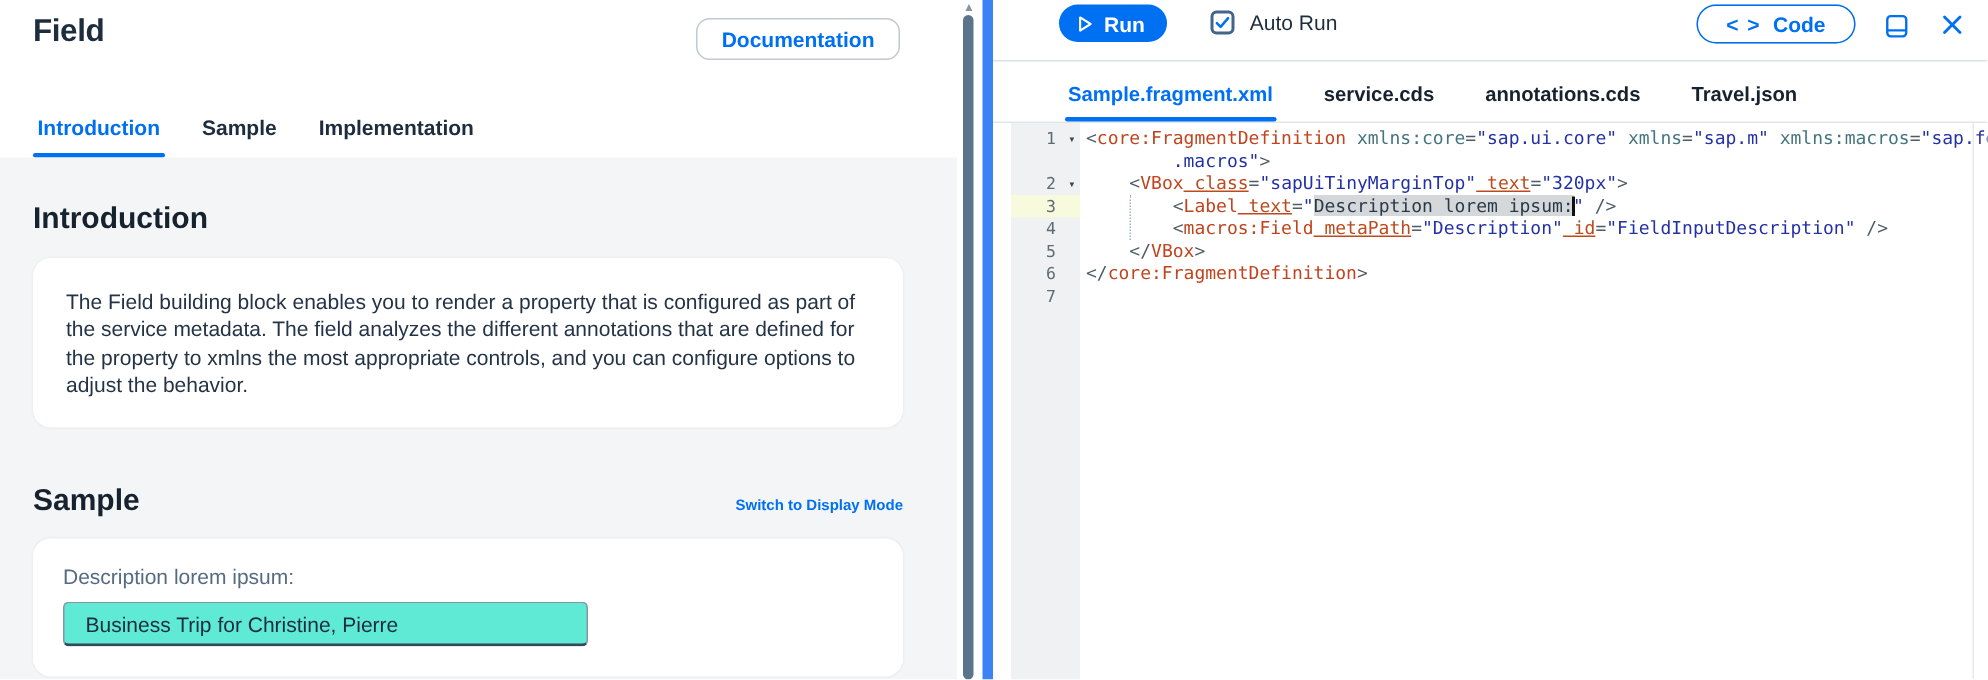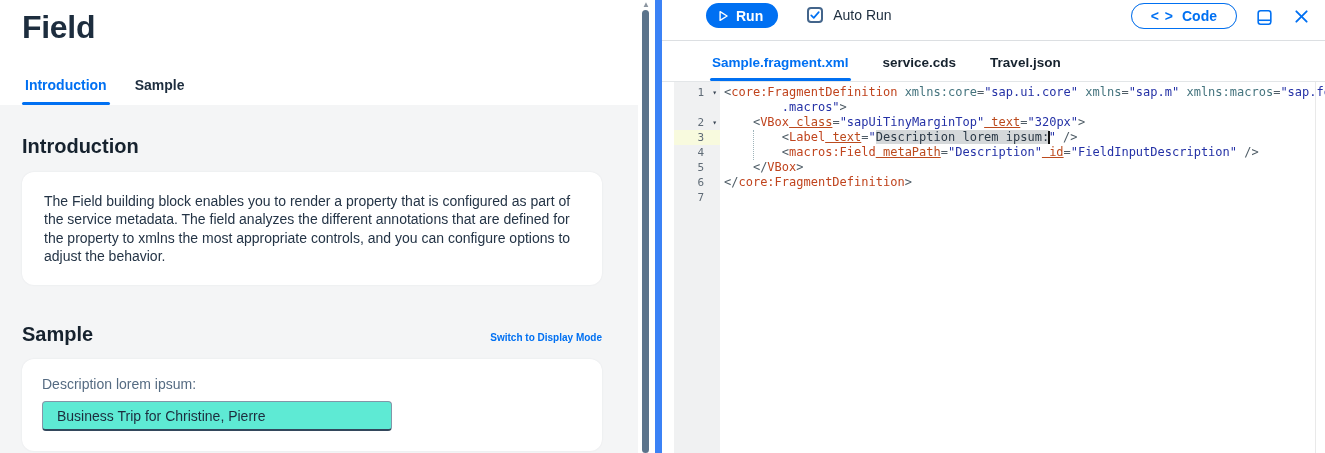--- a/index.html
+++ b/index.html
@@ -9,21 +9,21 @@
     --code-punc:#4e5c66; --code-sel:#d5d8da; --scroll-thumb:#5b738b;
   }
   *{box-sizing:border-box;}
   html,body{margin:0;padding:0;}
   body{width:1325px;height:453px;overflow:hidden;display:flex;background:#fff;
        font-family:"Liberation Sans",sans-serif;color:var(--text-dark);}
 
   
   .left{width:655px;position:relative;background:#fff;flex:none;}
   .left-header{height:105px;position:relative;padding:0 0 0 22px;}
-  .page-title{font-size:32px;font-weight:700;margin:0;padding-top:9px;letter-spacing:-0.3px;}
+  .page-title{font-size:21px;font-weight:700;margin:0;padding-top:9px;letter-spacing:-0.3px;}
   .doc-btn{position:absolute;top:12px;right:55px;height:28px;padding:0 16px;background:#fff;
            border:1px solid #c2c9d2;border-radius:9px;color:var(--accent);font-weight:700;
            font-size:14px;font-family:inherit;cursor:pointer;}
   .main-tabs{position:absolute;left:25px;bottom:0;display:flex;gap:28px;}
   .mtab{font-size:14px;font-weight:700;color:var(--text-dark);padding-bottom:12px;
         position:relative;cursor:pointer;}
   .mtab.active{color:var(--accent);}
   .mtab.active::after{content:"";position:absolute;left:-3px;right:-3px;bottom:0;height:3px;
         background:var(--accent);border-radius:2px;}
   .left-body{position:absolute;top:105px;left:0;bottom:0;width:638px;background:var(--panel-gray);
@@ -83,23 +83,25 @@
   .tk-x{color:var(--code-ns);} .tk-s{color:var(--code-str);} .tk-w{color:#333;}
   .tk-sel{color:#2b3947;background:var(--code-sel);}
   .cursor{display:inline-block;width:1.5px;height:13px;background:#111;vertical-align:middle;margin:0 -1px;}
 </style>
 </head>
 <body>
 
 <div class="left">
   <div class="left-header">
     <h1 class="page-title">Field</h1>
+    <button class="doc-btn">Documentation</button>
     <div class="main-tabs">
         <div class="mtab active">Introduction</div>
         <div class="mtab">Sample</div>
+        <div class="mtab">Implementation</div>
       </div>
   </div>
   <div class="left-body">
     <div class="inner">
       <h2 class="section-heading">Introduction</h2>
       <div class="card intro-card">
         <span>The Field building block enables you to render a property that is configured as part of the service metadata. The field analyzes the different annotations that are defined for the property to xmlns the most appropriate controls, and you can configure options to adjust the behavior.</span>
       </div>
       <div class="sample-row">
         <h2 class="section-heading" style="margin:0">Sample</h2>
@@ -156,20 +158,21 @@
           <line x1="2.5" y1="2.5" x2="13.5" y2="13.5" stroke="#0070f2" stroke-width="2" stroke-linecap="round"></line>
           <line x1="13.5" y1="2.5" x2="2.5" y2="13.5" stroke="#0070f2" stroke-width="2" stroke-linecap="round"></line>
         </svg>
       </span>
     </button>
   </div>
 
   <div class="tabsbar">
       <div class="etab active">Sample.fragment.xml</div>
       <div class="etab">service.cds</div>
+      <div class="etab">annotations.cds</div>
       <div class="etab">Travel.json</div>
     </div>
 
   <div class="editor">
     <div class="gutter-strip"></div>
     <div class="print-margin"></div>
     <div class="indent-guide"></div>
     <div class="rows">
         <div class="code-row">
           <div class="gcell">1<span class="fold">▾</span></div>

